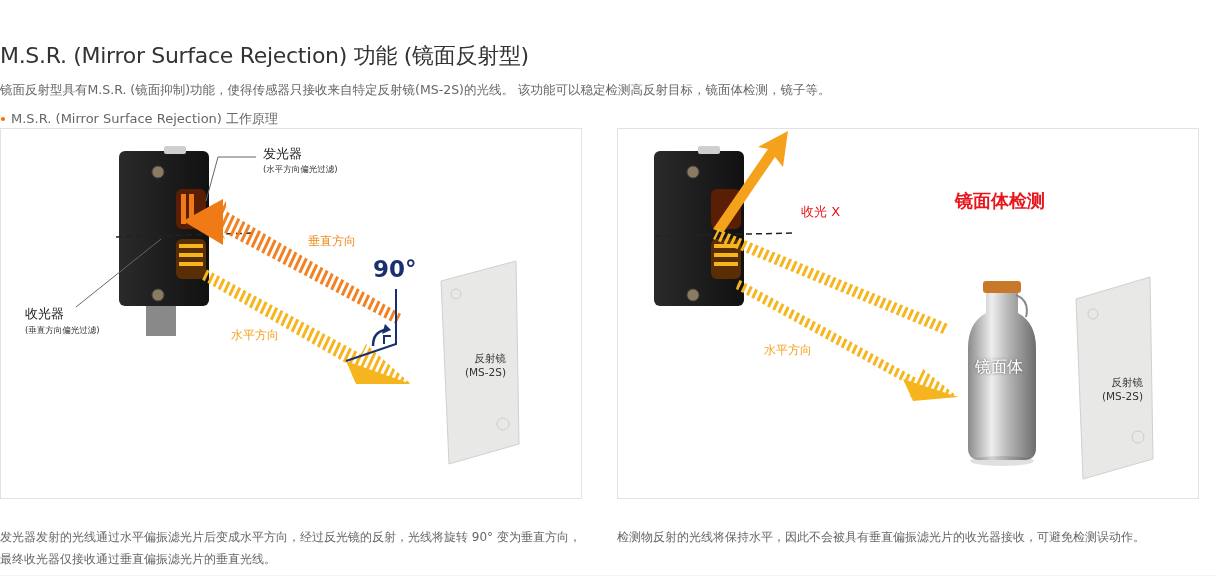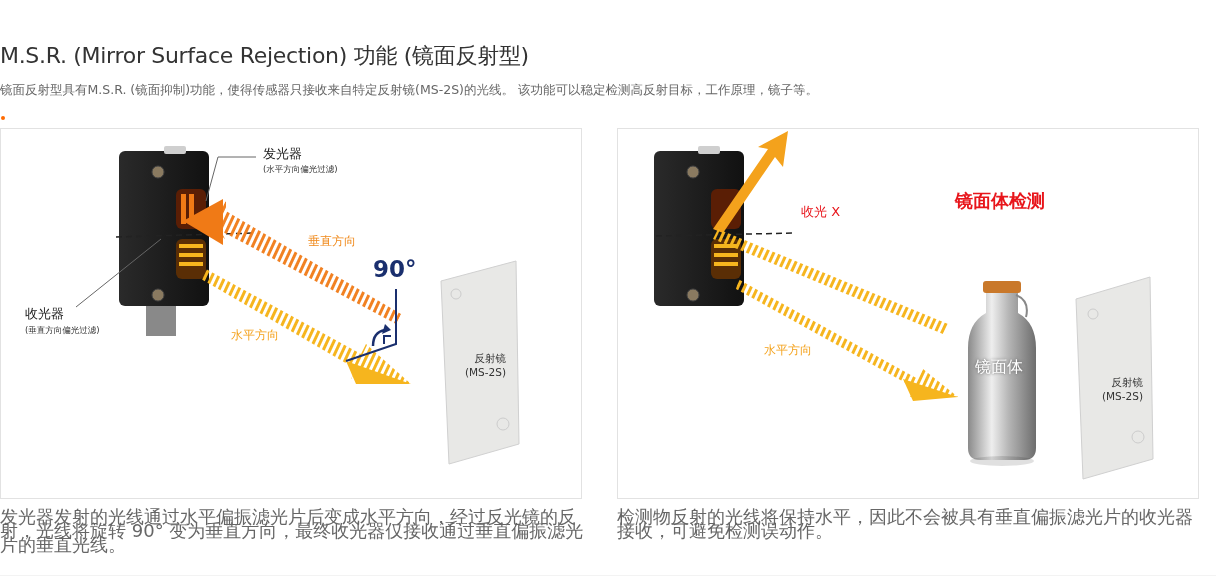--- a/index.html
+++ b/index.html
@@ -5,39 +5,39 @@
   html, body { margin: 0; padding: 0; background: #ffffff; }
   body { width: 1216px; height: 578px; position: relative; overflow: hidden;
          font-family: "DejaVu Sans", "Liberation Sans", sans-serif; color: #555; }
   .title { position: absolute; left: 0; top: 41px; font-size: 22px; color: #333; letter-spacing: -0.3px; white-space: nowrap; }
   .intro { position: absolute; left: 0; top: 82px; font-size: 12.5px; color: #666; white-space: nowrap; }
   .bullet-line { position: absolute; left: 0; top: 110px; font-size: 13px; color: #666; white-space: nowrap; }
   .bullet-dot { display: inline-block; width: 4px; height: 4px; border-radius: 50%; background: #ff6a00; vertical-align: middle; margin: 0 6px 2px 1px; }
   .frame { position: absolute; top: 128px; width: 580px; height: 369px; border: 1px solid #e2e2e2; background: #fff; overflow: hidden; }
   .frame.left { left: 0; }
   .frame.right { left: 617px; }
-  .caption { position: absolute; top: 510px; font-size: 18px; color: #666; line-height: 14px; }
+  .caption { position: absolute; top: 526px; font-size: 12px; color: #666; line-height: 22px; }
   .caption.left { left: 0; width: 585px; }
   .caption.right { left: 617px; width: 590px; }
   .bottom-rule { position: absolute; left: 0; right: 0; top: 575px; height: 1px; background: #f3f3f3; }
   .abs { position: absolute; white-space: nowrap; }
   .lbl-dark { color: #222; font-size: 12px; }
   .lbl-sub { color: #333; font-size: 8.5px; }
   .lbl-orange { color: #f08a1c; font-size: 12px; }
   .lbl-red { color: #e8151b; }
   .lbl-mirror { color: #333; font-size: 10.5px; text-align: right; line-height: 14px; }
   svg { position: absolute; left: 0; top: 0; }
 </style>
 </head>
 <body>
 
 <div class="title">M.S.R. (Mirror Surface Rejection) 功能 (镜面反射型)</div>
-<div class="intro">镜面反射型具有M.S.R. (镜面抑制)功能，使得传感器只接收来自特定反射镜(MS-2S)的光线。 该功能可以稳定检测高反射目标，工作原理，镜子等。</div>
+<div class="intro">镜面反射型具有M.S.R. (镜面抑制)功能，使得传感器只接收来自特定反射镜(MS-2S)的光线。 该功能可以稳定检测高反射目标，镜面体检测，镜子等。</div>
 <div class="bullet-line">
-  <span class="bullet-dot"></span>
+  <span class="bullet-dot"></span><span>M.S.R. (Mirror Surface Rejection) 工作原理</span>
 </div>
 
 <div class="frame left">
   <svg width="580" height="369" viewBox="0 0 580 369">
     <defs>
       <pattern id="stripeY" width="6" height="6" patternUnits="userSpaceOnUse" patternTransform="rotate(25)">
         <rect width="3" height="6" fill="#f6b51e"></rect>
       </pattern>
       <pattern id="stripeO" width="6" height="6" patternUnits="userSpaceOnUse" patternTransform="rotate(25)">
         <rect width="3" height="6" fill="#f07a16"></rect>

